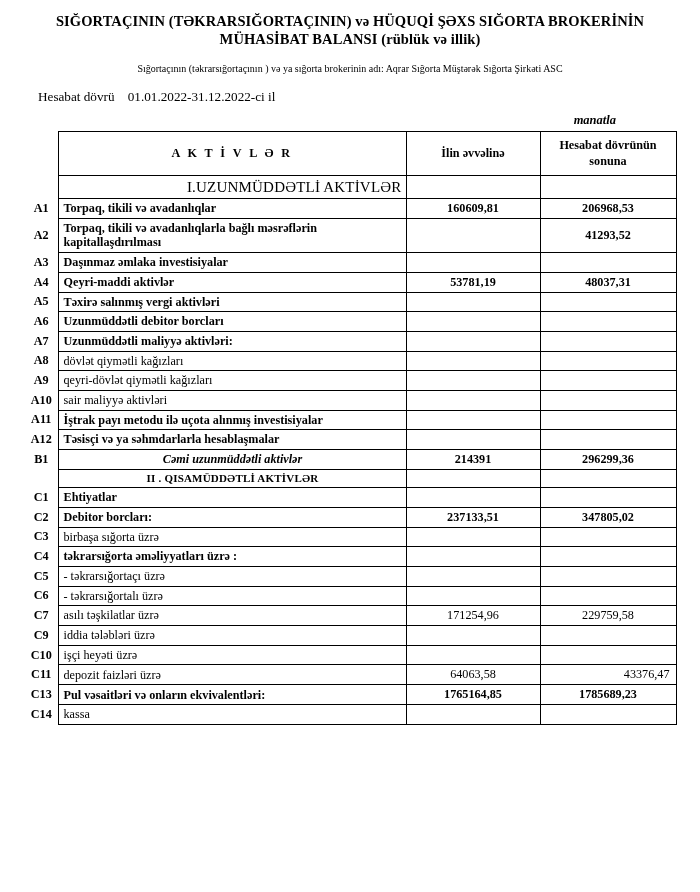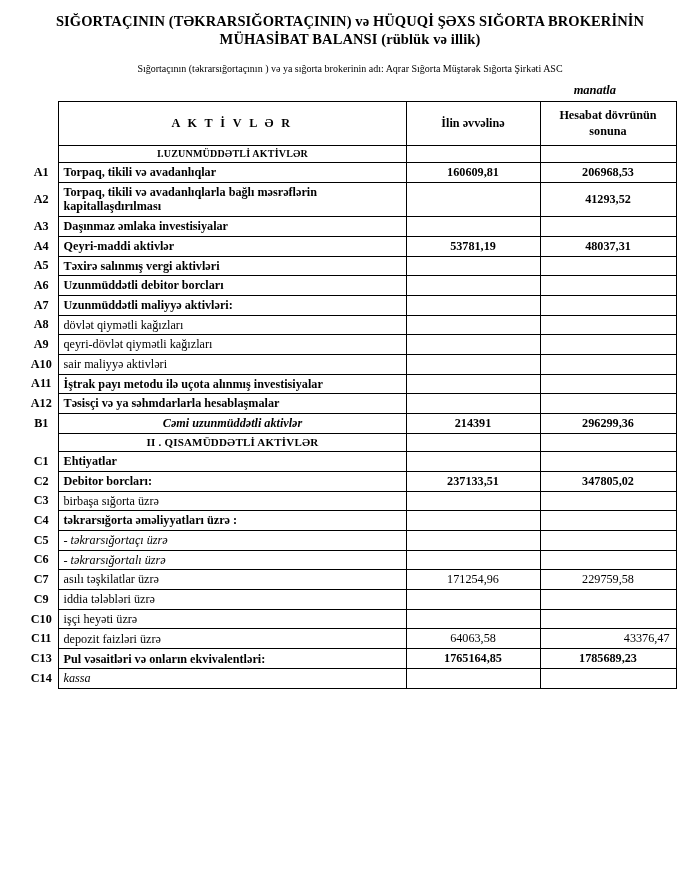--- a/index.html
+++ b/index.html
@@ -87,53 +87,58 @@
     line-height: 1.2;
   }
   td.val {
     text-align: center;
     font-weight: bold;
     padding: 2px 6px !important;
   }
   td.val.plain { font-weight: normal; }
   td.val.right { text-align: right; }
   tr.section td.name {
-    text-align: center;
-    font-weight: bold;
-    font-size: 10px;
+    text-align: right;
+    font-weight: normal;
+    font-size: 15px;
     letter-spacing: 0.2px;
   }
   tr.section2 td.name {
     text-align: center;
     font-weight: bold;
     font-size: 11px;
     letter-spacing: 0.2px;
   }
   .bold { font-weight: bold; }
   .indent1 { padding-left: 40px !important; }
-  .indent2 { padding-left: 48px !important; font-style: italic; }
+  .indent2 { padding-left: 48px !important; }
   .italicbold {
     font-style: italic;
     font-weight: bold;
     text-align: center;
   }
   .two-line { line-height: 1.15; margin-top: 25px; }
 </style>
 </head>
 <body>
 
 <div class="page">
 
   <div class="title">
     <div>SIĞORTAÇININ (TƏKRARSIĞORTAÇININ) və HÜQUQİ ŞƏXS SIĞORTA BROKERİNİN</div>
     <div>MÜHASİBAT BALANSI (rüblük və illik)</div>
   </div>
 
   <div class="subtitle">Sığortaçının (təkrarsığortaçının ) və ya sığorta brokerinin adı: Aqrar Sığorta Müştərək Sığorta Şirkəti ASC</div>
 
+  <div class="period">
+    <span>Hesabat dövrü</span>
+    &nbsp;&nbsp;
+    <span>01.01.2022-31.12.2022-ci il</span>
+  </div>
 
   <div class="units">manatla</div>
 
   <table class="balance">
     <colgroup>
       <col class="col-code">
       <col class="col-name">
       <col class="col-v1">
       <col class="col-v2">
     </colgroup>

